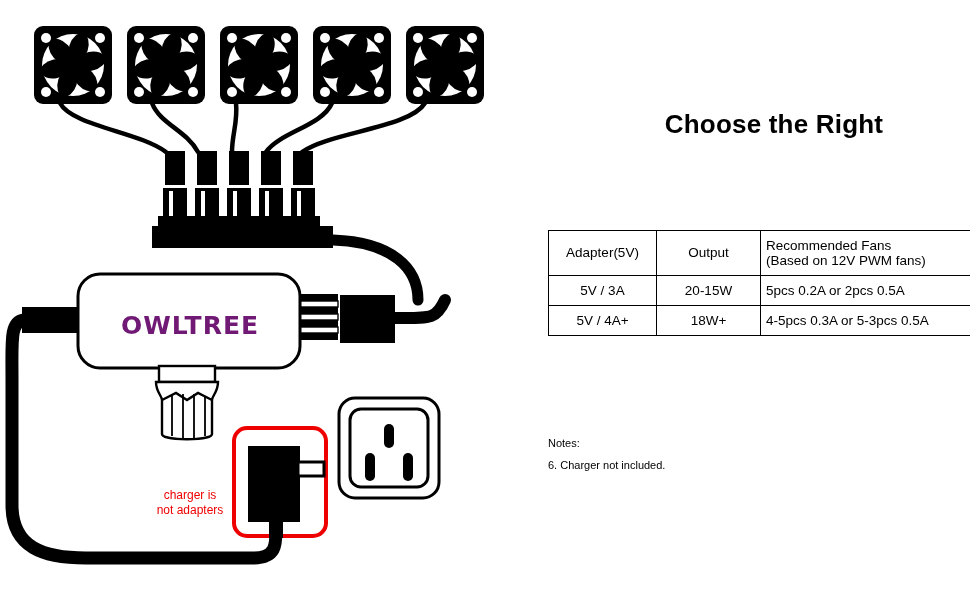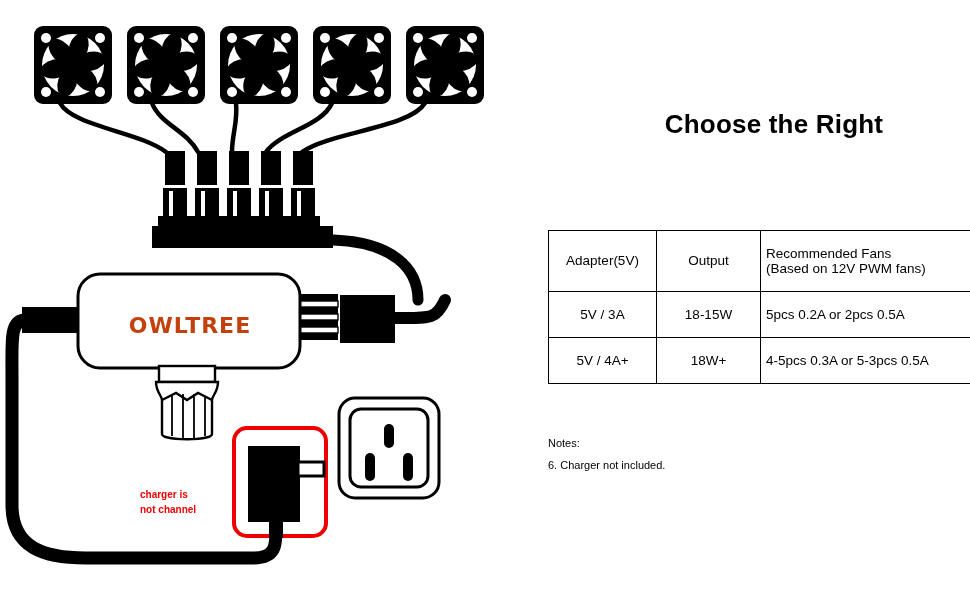--- a/index.html
+++ b/index.html
@@ -20,52 +20,53 @@
   }
   .title .tline{display:block;}
 
   table.spec{
     position:absolute;left:5px;top:122px;
     border-collapse:collapse;width:455px;
     font-size:13.5px;line-height:16px;
     table-layout:fixed;
   }
   table.spec td{
-    border:1px solid #000;padding:11px 5px;vertical-align:middle;
+    border:1px solid #000;padding:3px 5px;vertical-align:middle;
     font-weight:400;
   }
   table.spec td.c{text-align:center;}
   table.spec td.l{text-align:left;}
   .col-a{width:108px;}
   .col-b{width:104px;}
   .col-c{width:243px;}
   .hdr td{height:38px;}
   .hdr .l{line-height:15px;}
   .row td{height:23px;}
 
   .notes{
     position:absolute;left:5px;top:325px;width:460px;
     font-size:11px;line-height:21.5px;font-weight:400;
   }
   .notes .nline{display:block;white-space:nowrap;}
 
   
   .warn{
     position:absolute;left:140px;top:488px;width:100px;
-    color:#ee0000;font-weight:bold;font-size:10px;line-height:14.5px;
+    color:#ee0000;font-weight:normal;font-size:12px;line-height:14.5px;
+    text-align:center;
   }
   .warn span{display:block;}
 
   
   .wordmark{
     position:absolute;left:90px;top:300px;width:200px;height:50px;
     display:flex;align-items:center;justify-content:center;
     font-family:"DejaVu Sans", sans-serif;
-    font-weight:bold;font-size:22px;letter-spacing:1px;
-    color:#c2410c;
+    font-weight:bold;font-size:25px;letter-spacing:1px;
+    color:#701a75;
   }
 </style>
 </head>
 <body>
 
 <div id="stage">
 
   <svg id="art" width="505" height="600" viewBox="0 0 505 600">
 
     <g fill="none" stroke="#000" stroke-width="4.5" stroke-linecap="round">
@@ -253,21 +254,21 @@
       <rect x="384" y="424" width="10" height="24" rx="5" fill="#000"></rect>
       <rect x="365" y="453" width="10" height="28" rx="5" fill="#000"></rect>
       <rect x="403" y="453" width="10" height="28" rx="5" fill="#000"></rect>
     </g>
   </svg>
 
   <div class="wordmark">OWLTREE</div>
 
   <div class="warn">
     <span>charger is</span>
-    <span>not channel</span>
+    <span>not adapters</span>
   </div>
 
   <div class="panel">
 
     <div class="title">
       <span class="tline">Choose the Right</span>
     </div>
 
     <table class="spec">
       <colgroup>
@@ -279,21 +280,21 @@
         <tr class="hdr">
           <td class="c">Adapter(5V)</td>
           <td class="c">Output</td>
           <td class="l">
             <span>Recommended Fans</span><br>
             <span>(Based on 12V PWM fans)</span>
           </td>
         </tr>
         <tr class="row">
           <td class="c">5V / 3A</td>
-          <td class="c">18-15W</td>
+          <td class="c">20-15W</td>
           <td class="l">5pcs 0.2A or 2pcs 0.5A</td>
         </tr>
         <tr class="row">
           <td class="c">5V / 4A+</td>
           <td class="c">18W+</td>
           <td class="l">4-5pcs 0.3A or 5-3pcs 0.5A</td>
         </tr>
       </tbody>
     </table>
 

